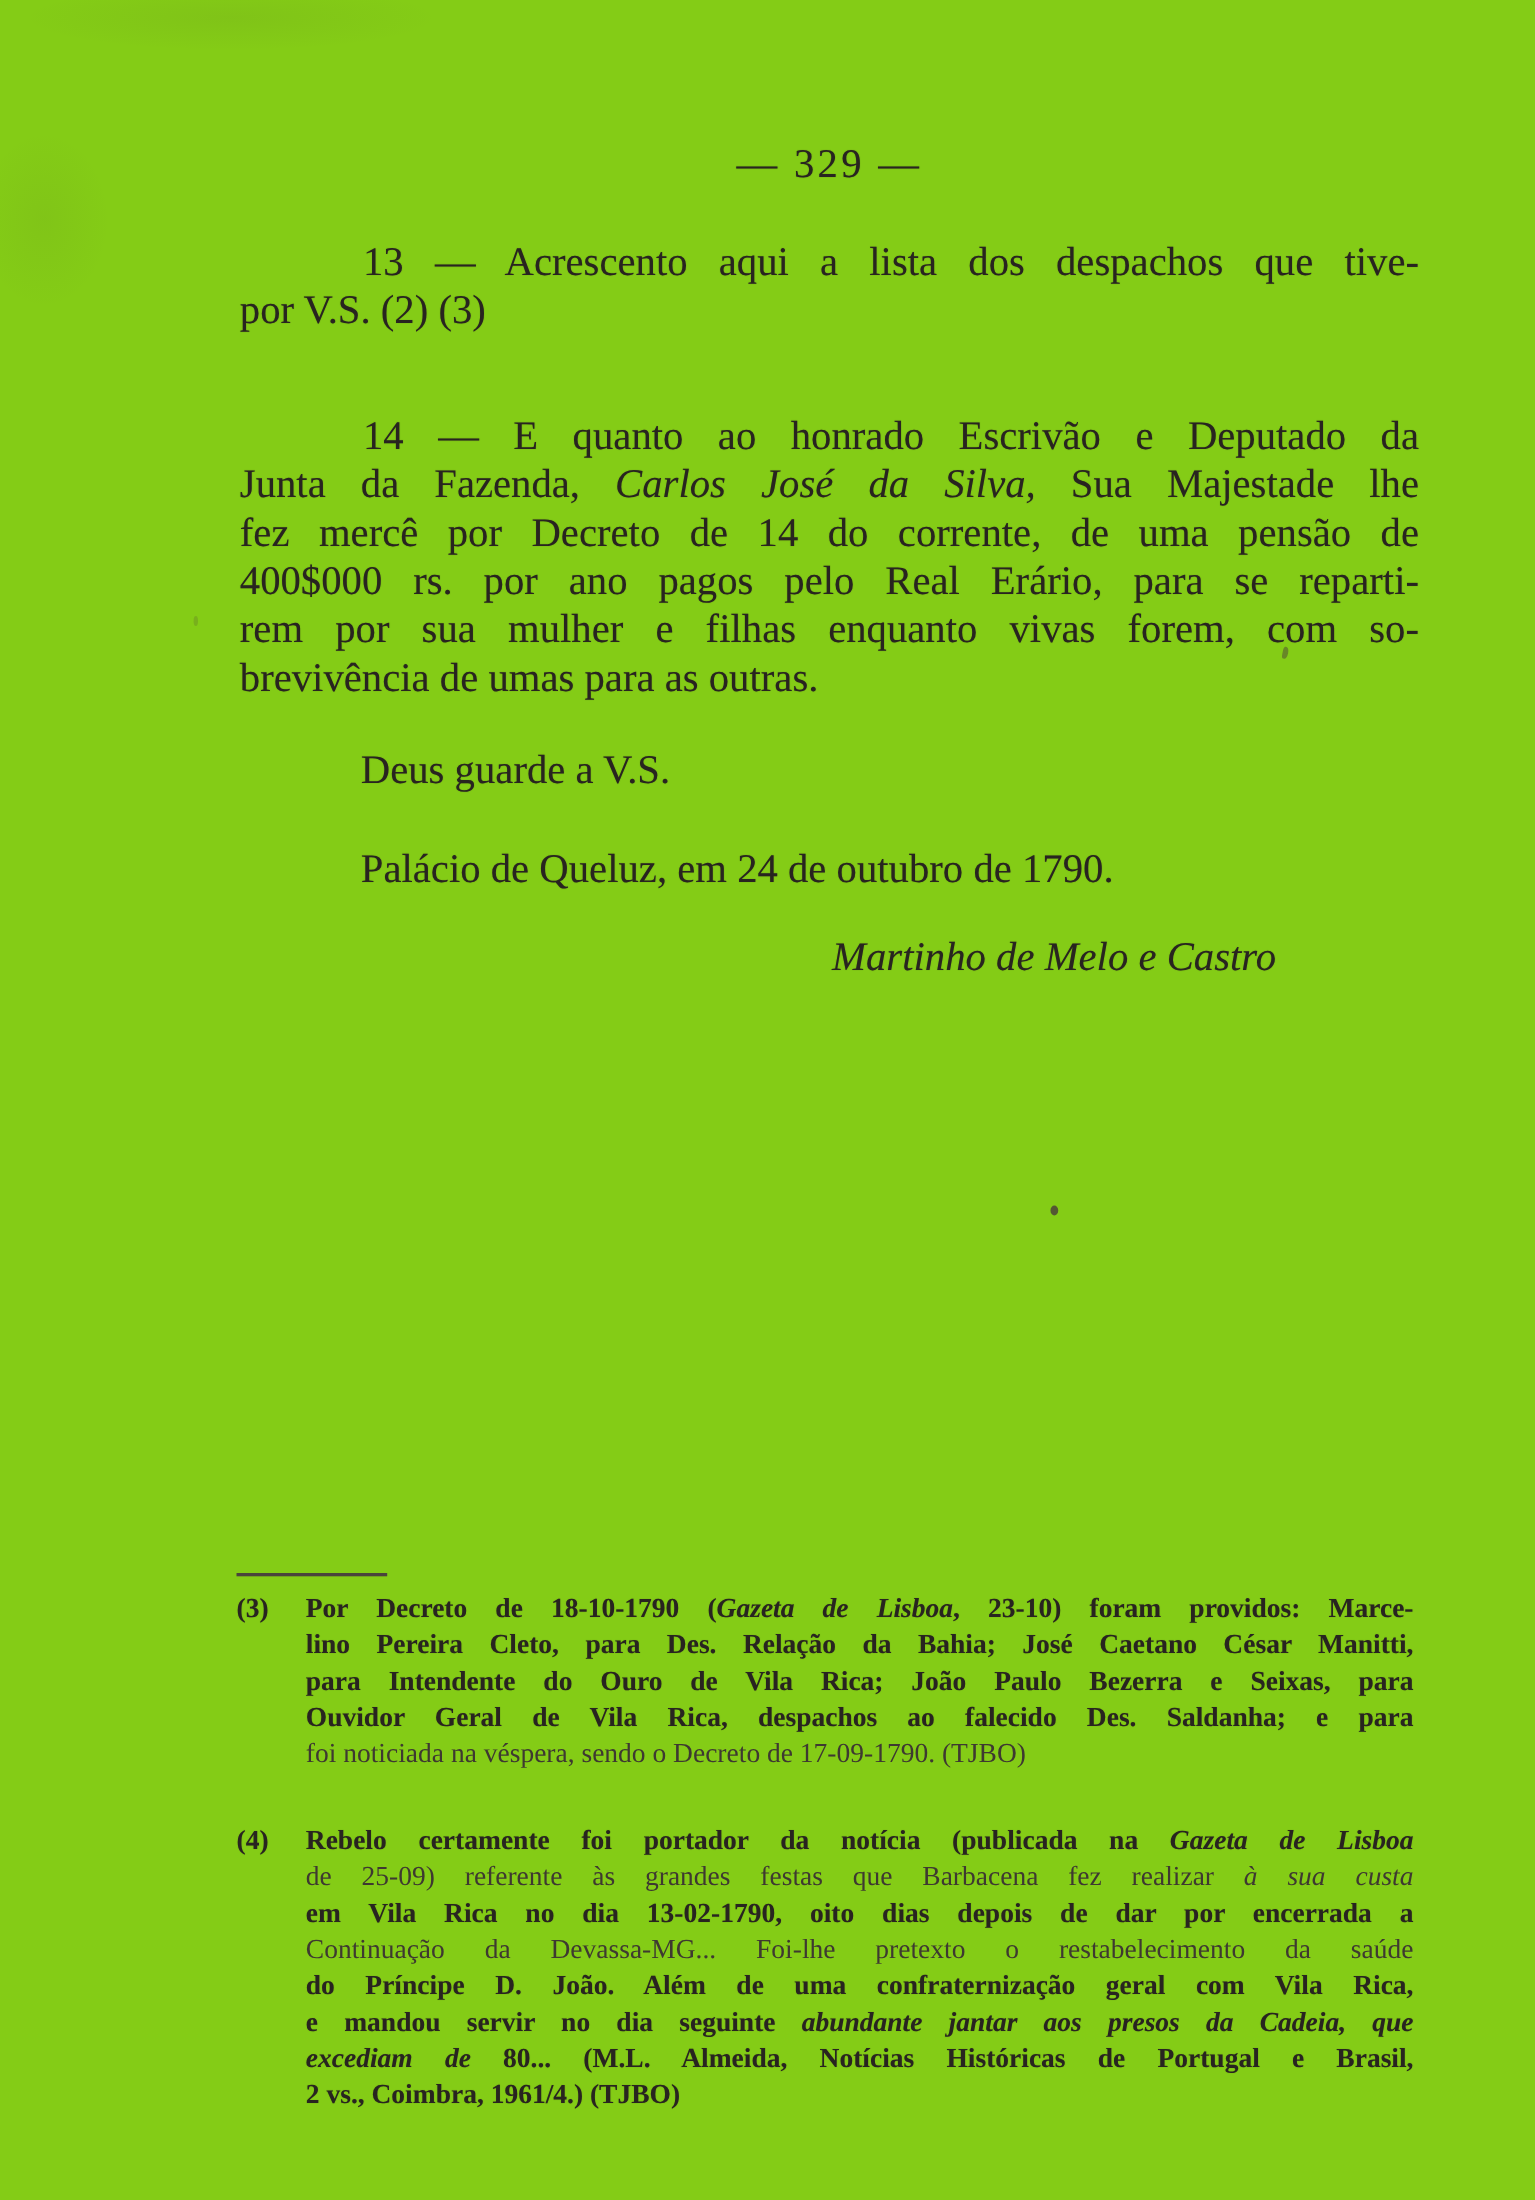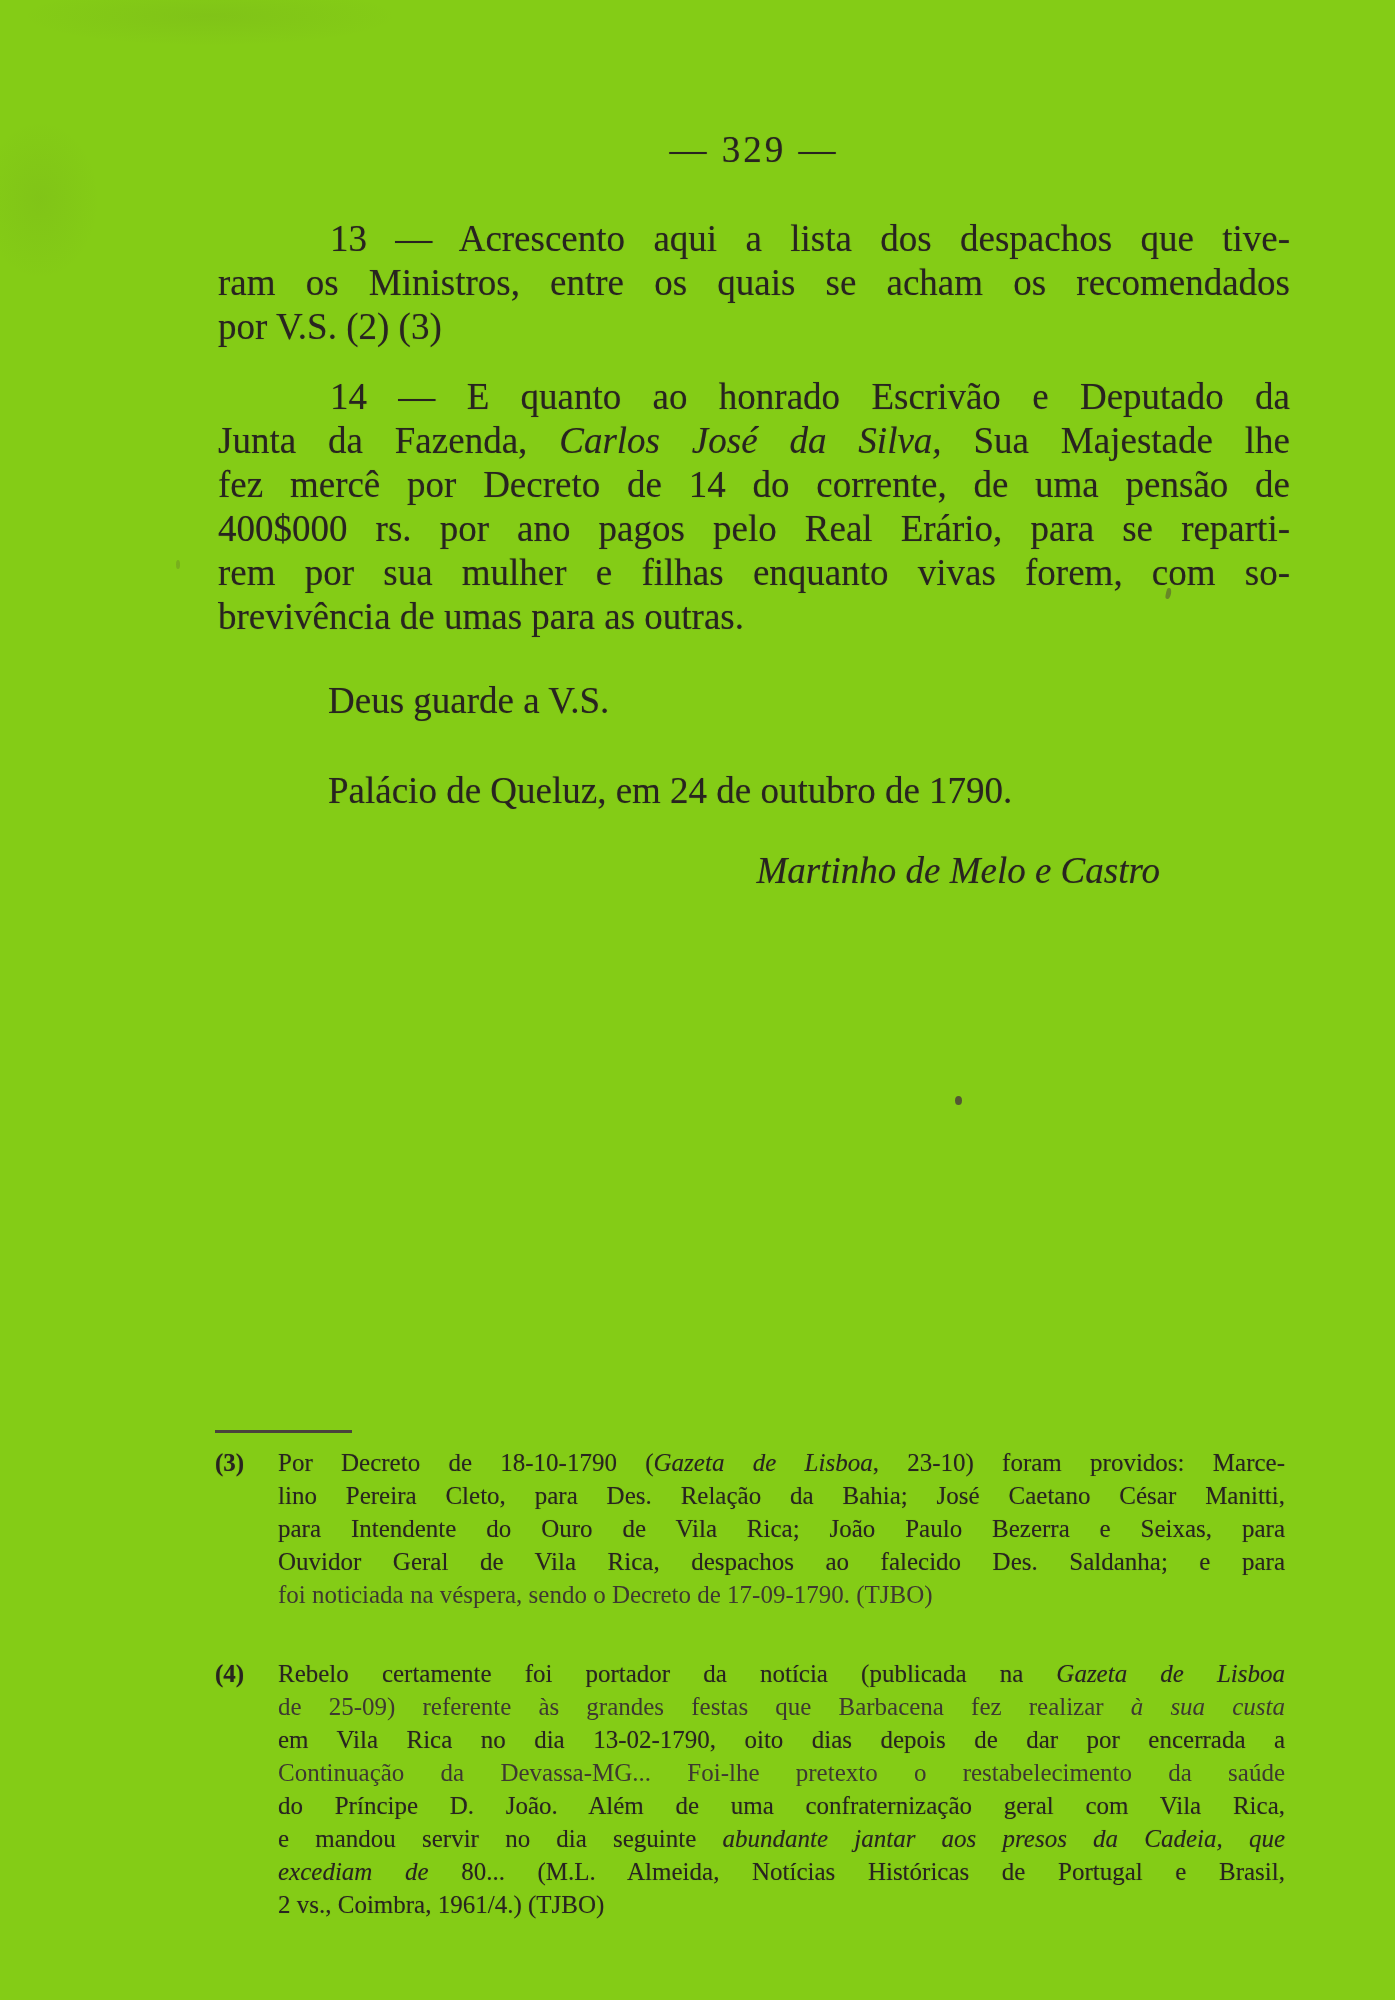--- a/index.html
+++ b/index.html
@@ -65,21 +65,21 @@
   }
   .fn3 { top:1446px; }
   .fn4 { top:1657px; }
   .fn-label {
     flex:0 0 63px; width:63px;
     font-size:25px; line-height:33px; font-weight:700;
     text-shadow:0 0 1px rgba(45,38,30,.35);
   }
   .fn-body { flex:1 1 auto; }
   .fn-body .line {
-    font-size:25px; line-height:33px; font-weight:400;
+    font-size:25px; line-height:33px; font-weight:700;
     text-shadow:0 0 1px rgba(45,38,30,.30);
   }
   .fn-body .line.light { font-weight:400; color:#3e3931; text-shadow:none; }
 
   
   .speck { position:absolute; background:#4b4238; border-radius:50%; }
   .speck-1 { left:955px; top:1096px; width:7px;  height:9px;  opacity:.85; }
   .speck-2 { left:1166px; top:588px; width:5px;  height:11px; opacity:.50; border-radius:40% 60% 60% 40%; transform:rotate(12deg); }
   .speck-3 { left:176px;  top:560px; width:4px;  height:9px;  opacity:.20; }
   .smudge { position:absolute; pointer-events:none; }
@@ -98,21 +98,20 @@
 <div class="page">
 
   <div class="smudge smudge-top"></div>
   <div class="smudge smudge-left"></div>
 
   <div class="column">
     <div class="page-number">— 329 —</div>
 
     <div class="paragraph p13">
         <div class="line j ind"><span>13 — Acrescento aqui a lista dos despachos que tive-</span></div>
-        <div class="line j"><span>ram os Ministros, entre os quais se acham os recomendados</span></div>
         <div class="line"><span>por V.S. (2) (3)</span></div>
       </div>
     <div class="paragraph p14">
         <div class="line j ind"><span>14 — E quanto ao honrado Escrivão e Deputado da</span></div>
         <div class="line j"><span>Junta da Fazenda, </span><span class="it">Carlos José da Silva,</span><span> Sua Majestade lhe</span></div>
         <div class="line j"><span>fez mercê por Decreto de 14 do corrente, de uma pensão de</span></div>
         <div class="line j"><span>400$000 rs. por ano pagos pelo Real Erário, para se reparti-</span></div>
         <div class="line j"><span>rem por sua mulher e filhas enquanto vivas forem, com so-</span></div>
         <div class="line"><span>brevivência de umas para as outras.</span></div>
       </div>

